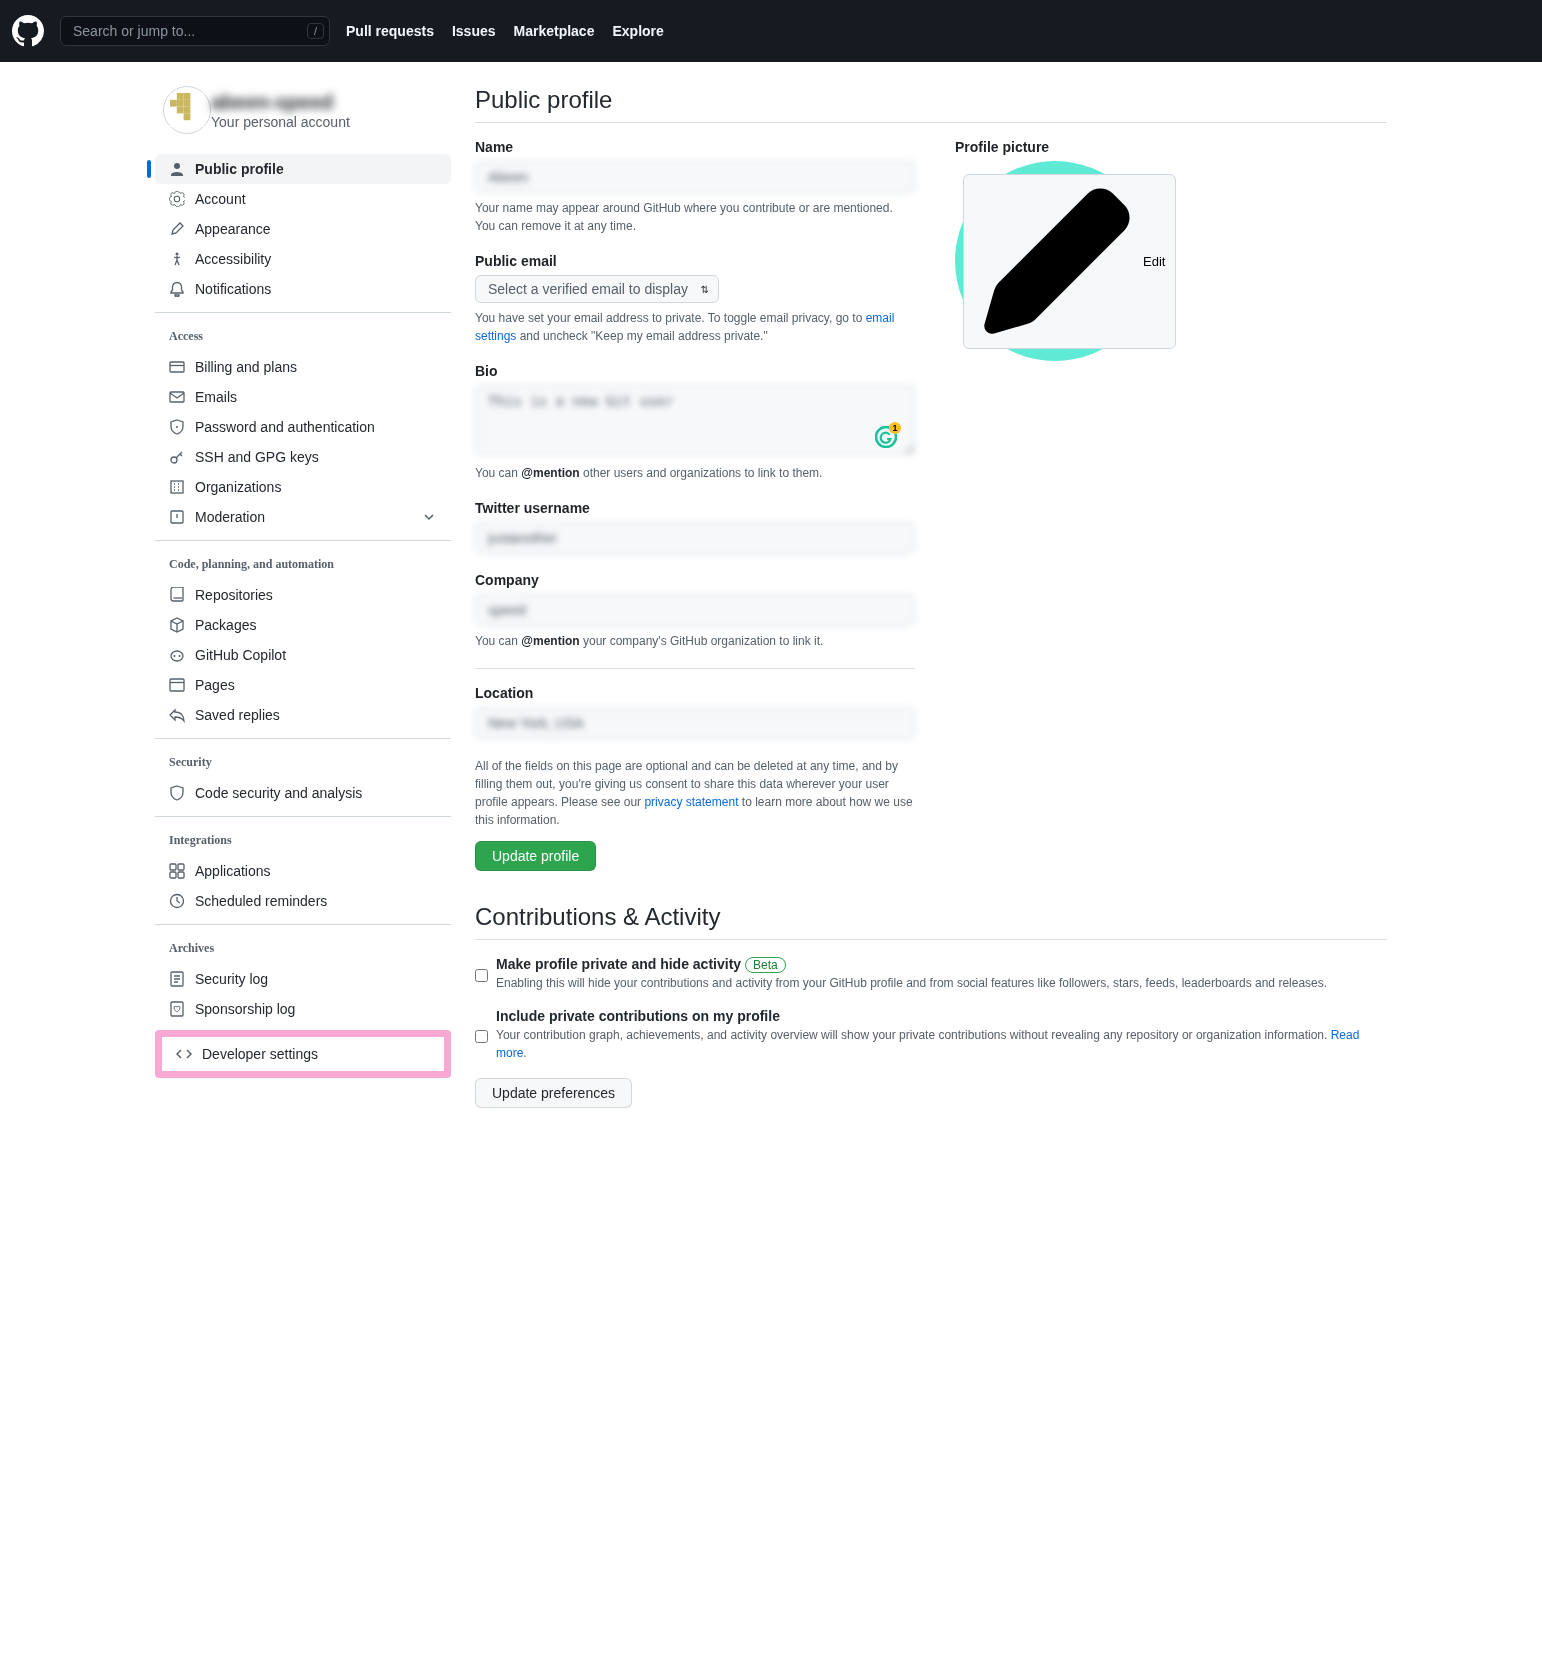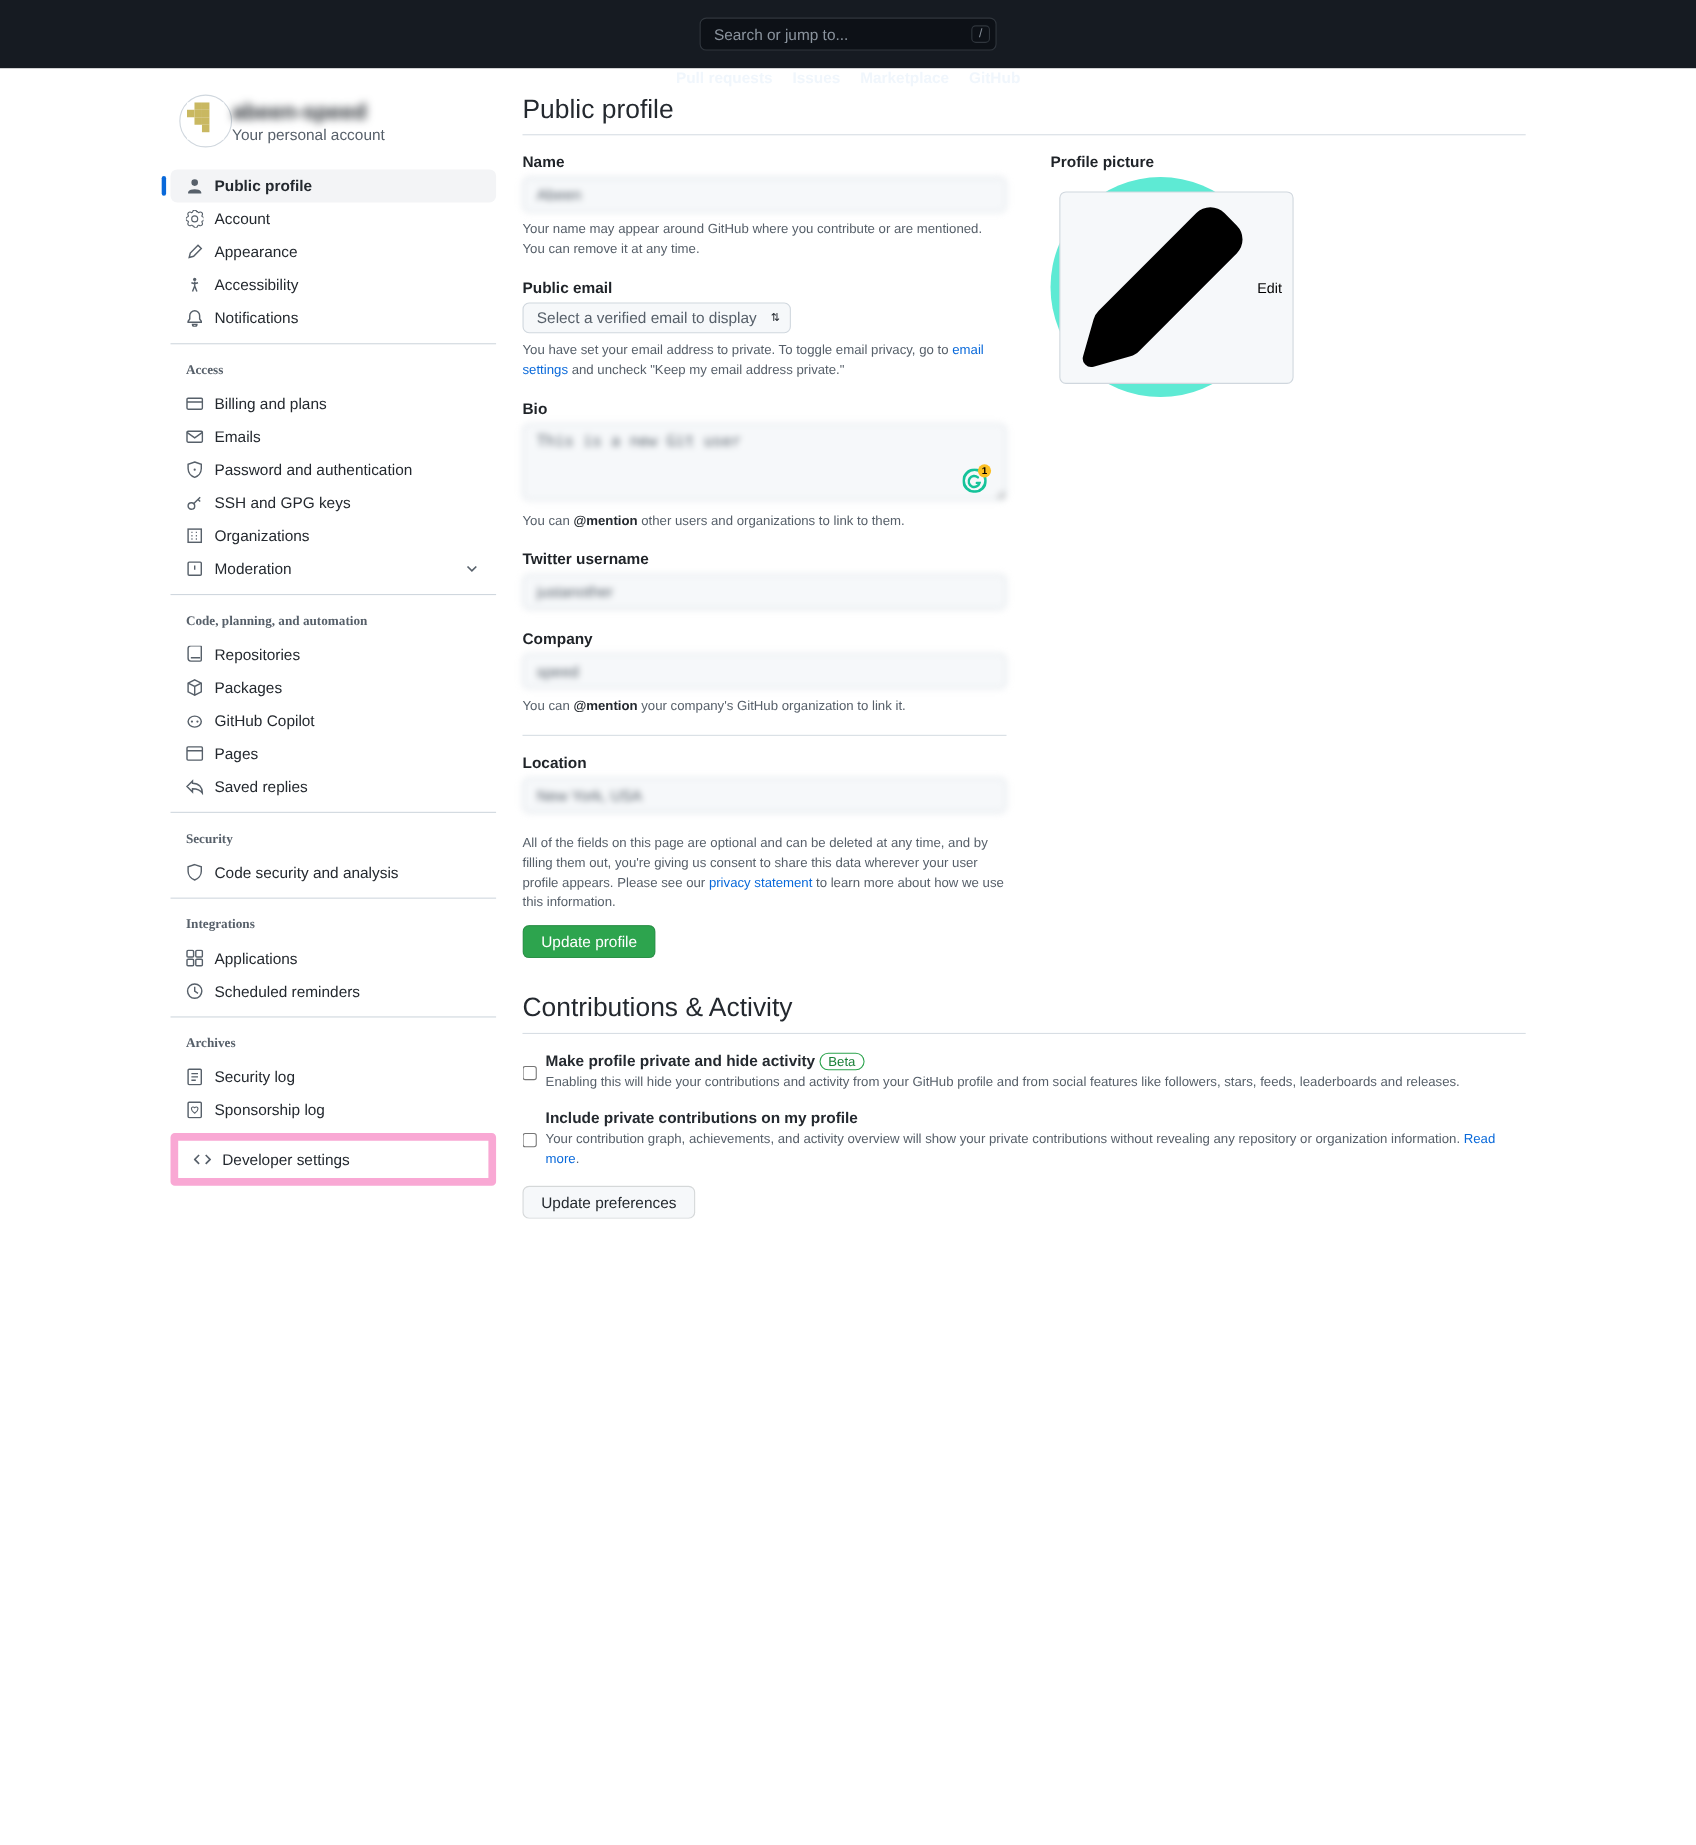--- a/index.html
+++ b/index.html
@@ -1,20 +1,20 @@
 <!DOCTYPE html>
 <html><head>
 <meta charset="utf-8">
 <style>
 * { box-sizing: border-box; margin: 0; padding: 0; }
 body { font-family: -apple-system, BlinkMacSystemFont, "Segoe UI", Helvetica, Arial, sans-serif; color: #24292f; font-size: 14px; background: #fff; }
 a { text-decoration: none; }
 
 
-.gh-header { background: #161b22; height: 62px; display: flex; align-items: center; padding: 0 24px; gap: 16px; flex-direction: column; }
+.gh-header { background: #161b22; height: 62px; display: flex; align-items: center; padding: 0 12px; gap: 16px; }
 .gh-logo { width: 32px; height: 32px; color: #fff; }
 .search-box { position: relative; }
 .search-box input { background: #0d1117; border: 1px solid #30363d; border-radius: 6px; padding: 6px 12px; width: 270px; color: #c9d1d9; font-size: 14px; }
 .search-box input::placeholder { color: #8b949e; }
 .search-slash { position: absolute; right: 6px; top: 50%; transform: translateY(-50%); border: 1px solid #30363d; border-radius: 4px; font-size: 11px; color: #8b949e; padding: 1px 6px; }
 .nav-links { display: flex; gap: 18px; }
 .nav-links a { color: #f0f6fc; font-weight: 600; font-size: 14px; }
 
 
 .container { max-width: 1280px; margin: 0 auto; padding: 24px 24px 0 24px; display: flex; gap: 24px; }
@@ -96,21 +96,21 @@
       <path d="M8 0C3.58 0 0 3.58 0 8c0 3.54 2.29 6.53 5.47 7.59.4.07.55-.17.55-.38 0-.19-.01-.82-.01-1.49-2.01.37-2.53-.49-2.69-.94-.09-.23-.48-.94-.82-1.13-.28-.15-.68-.52-.01-.53.63-.01 1.08.58 1.23.82.72 1.21 1.87.87 2.33.66.07-.52.28-.87.51-1.07-1.78-.2-3.64-.89-3.64-3.95 0-.87.31-1.59.82-2.15-.08-.2-.36-1.02.08-2.12 0 0 .67-.21 2.2.82.64-.18 1.32-.27 2-.27.68 0 1.36.09 2 .27 1.53-1.04 2.2-.82 2.2-.82.44 1.1.16 1.92.08 2.12.51.56.82 1.27.82 2.15 0 3.07-1.87 3.75-3.65 3.95.29.25.54.73.54 1.48 0 1.07-.01 1.93-.01 2.2 0 .21.15.46.55.38A8.013 8.013 0 0016 8c0-4.42-3.58-8-8-8z"></path>
     </svg>
   <div class="search-box">
     <input type="text" placeholder="Search or jump to..." style="">
     <span class="search-slash">/</span>
   </div>
   <div class="nav-links">
     <a href="#">Pull requests</a>
     <a href="#">Issues</a>
     <a href="#">Marketplace</a>
-    <a href="#">GitHub</a>
+    <a href="#">Explore</a>
   </div>
 </div>
 
 <div class="container">
 
   <div class="sidebar-wrap">
   <div class="sidebar">
     <div class="profile-head">
       <div class="avatar-sm">
         <svg viewBox="0 0 5 5">

